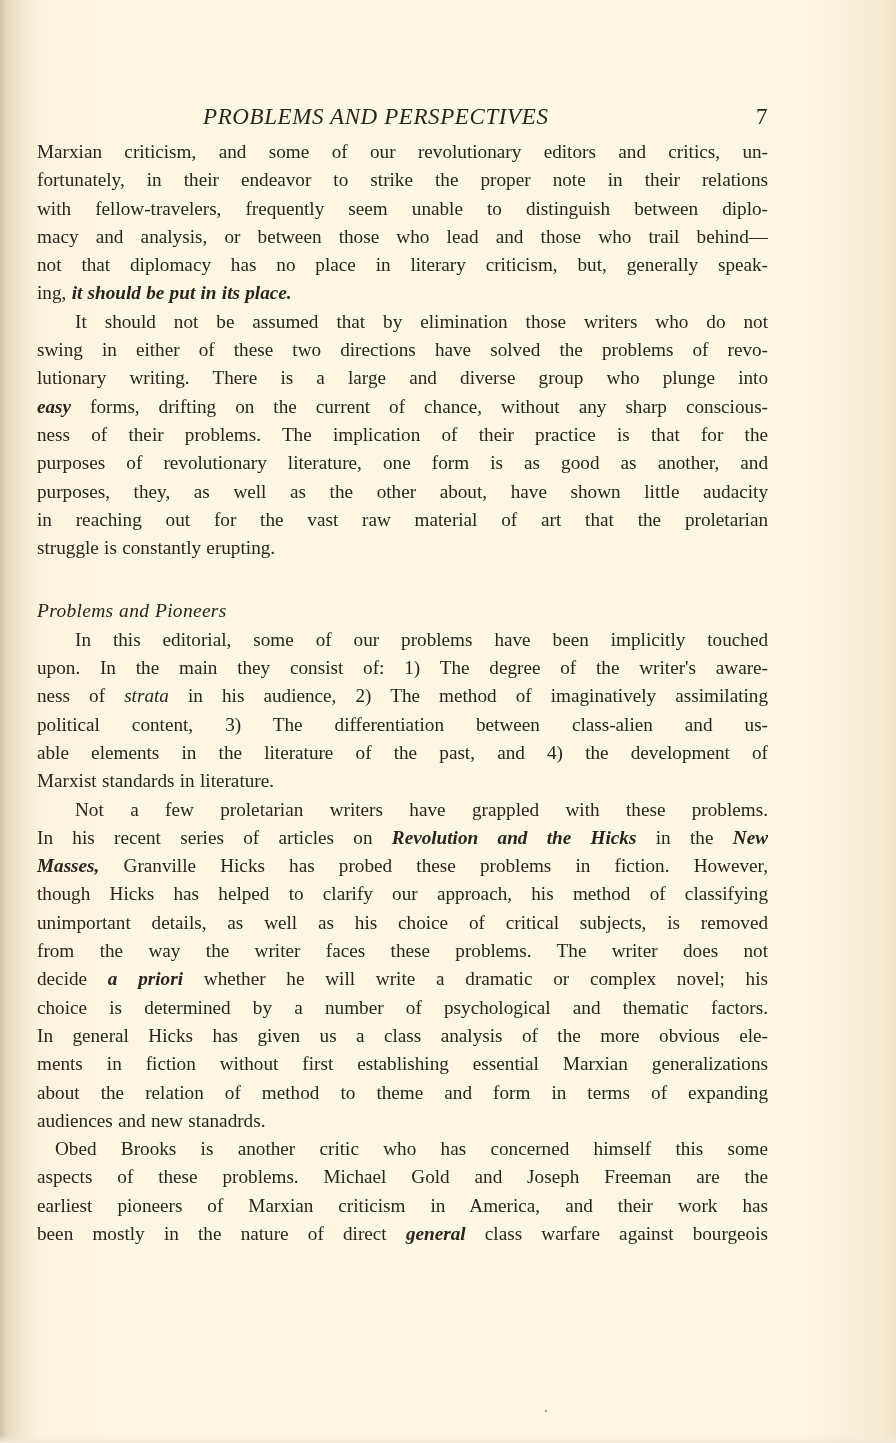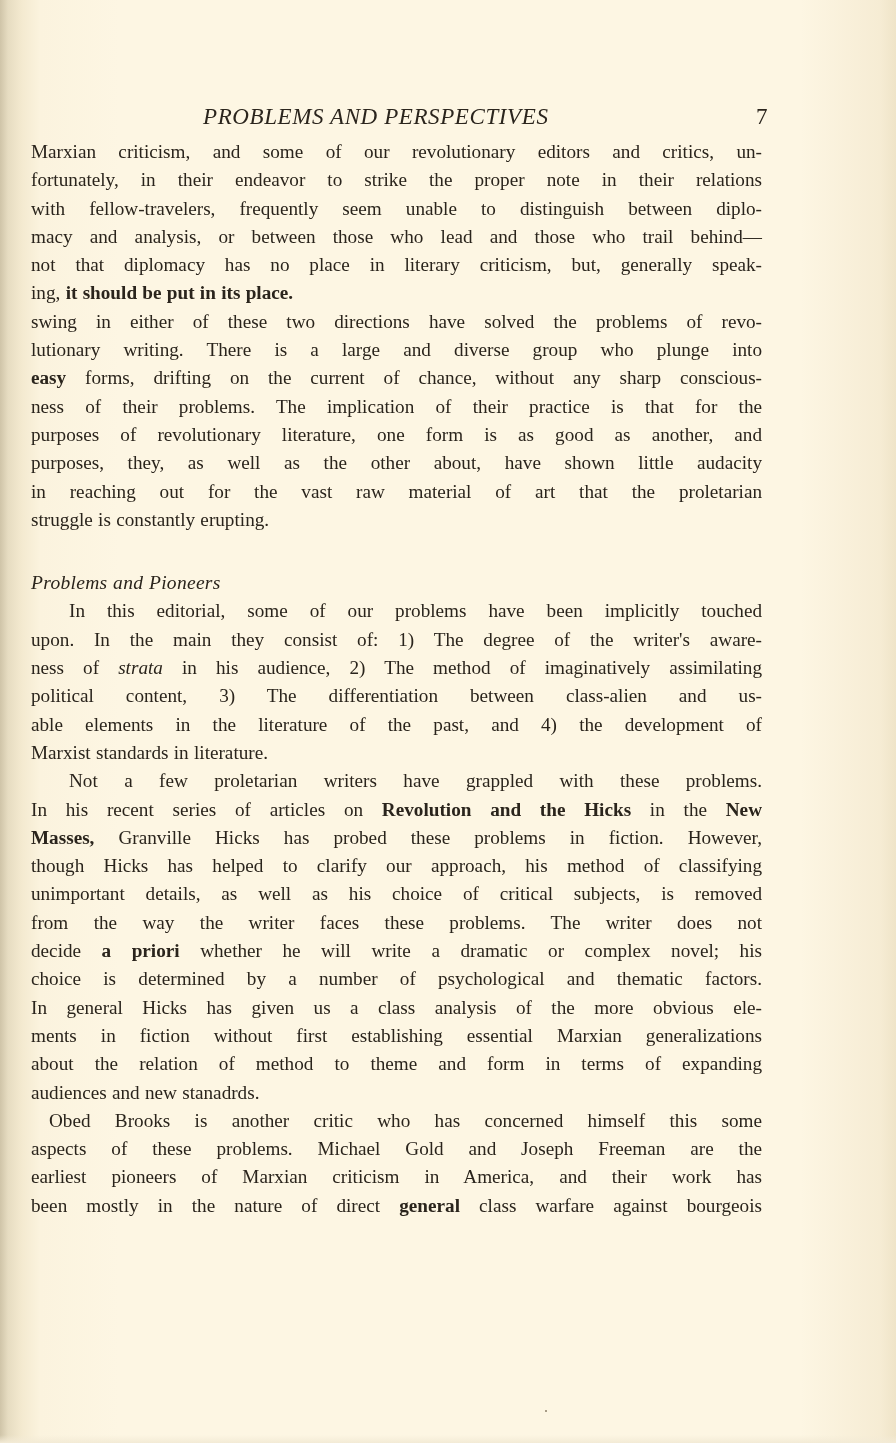--- a/index.html
+++ b/index.html
@@ -49,21 +49,21 @@
     }
     .page-number {
       position: absolute;
       left: 756px;
       top: 4px;
       font-size: 23px;
       color: #2b251d;
     }
     .text-block {
       position: absolute;
-      left: 31px;
+      left: 37px;
       top: 138px;
       width: 731px;
       font-size: 19.2px;
       line-height: 28.3px;
       text-align: justify;
       word-spacing: 0.5px;
     }
     .line {
       display: block;
       height: 28.3px;
@@ -86,20 +86,21 @@
       height: 28.3px;
       font-style: italic;
       font-size: 19.5px;
       letter-spacing: 0.3px;
       margin-top: 35px;
     }
     em, .it {
       font-style: italic;
     }
     .bi {
+      font-style: italic;
       font-weight: bold;
     }
     .speck {
       position: absolute;
       left: 545px;
       top: 1410px;
       width: 2px;
       height: 2px;
       background: #8a7e68;
       border-radius: 50%;
@@ -120,20 +121,21 @@
     <div>
       <span class="line">Marxian criticism, and some of our revolutionary editors and critics, un-</span>
       <span class="line">fortunately, in their endeavor to strike the proper note in their relations</span>
       <span class="line">with fellow-travelers, frequently seem unable to distinguish between diplo-</span>
       <span class="line">macy and analysis, or between those who lead and those who trail behind—</span>
       <span class="line">not that diplomacy has no place in literary criticism, but, generally speak-</span>
       <span class="line last"><span>ing, </span><span class="bi">it should be put in its place.</span></span>
     </div>
 
     <div>
+      <span class="line indent">It should not be assumed that by elimination those writers who do not</span>
       <span class="line">swing in either of these two directions have solved the problems of revo-</span>
       <span class="line">lutionary writing.  There is a large and diverse group who plunge into</span>
       <span class="line"><span class="bi">easy</span><span> forms, drifting on the current of chance, without any sharp conscious-</span></span>
       <span class="line">ness of their problems.  The implication of their practice is that for the</span>
       <span class="line">purposes of revolutionary literature, one form is as good as another, and</span>
       <span class="line">purposes, they, as well as the other about, have shown little audacity</span>
       <span class="line">in reaching out for the vast raw material of art that the proletarian</span>
       <span class="line last">struggle is constantly erupting.</span>
     </div>
 

